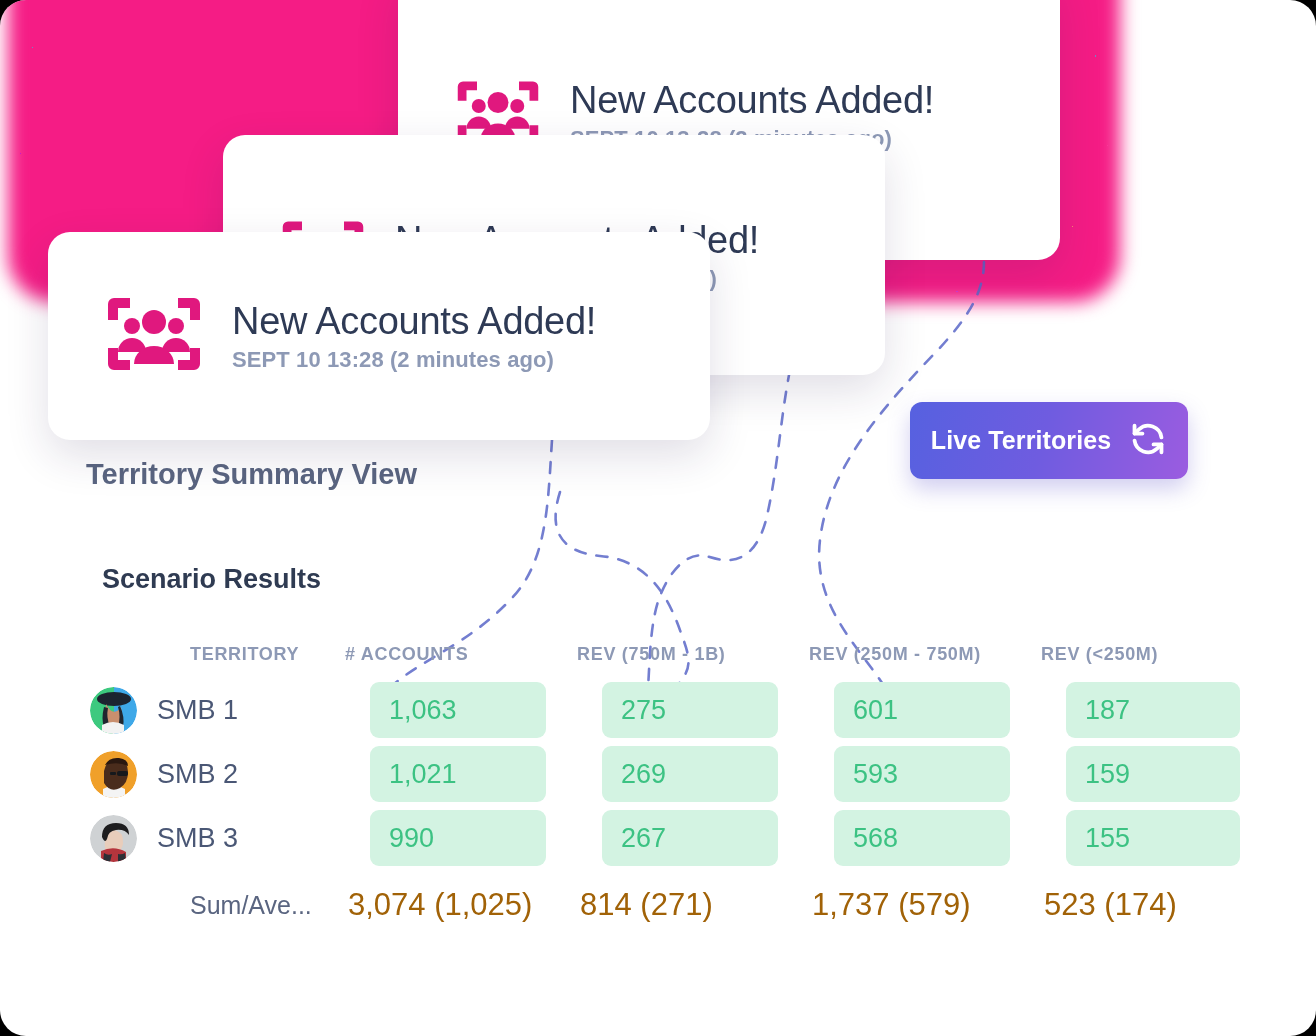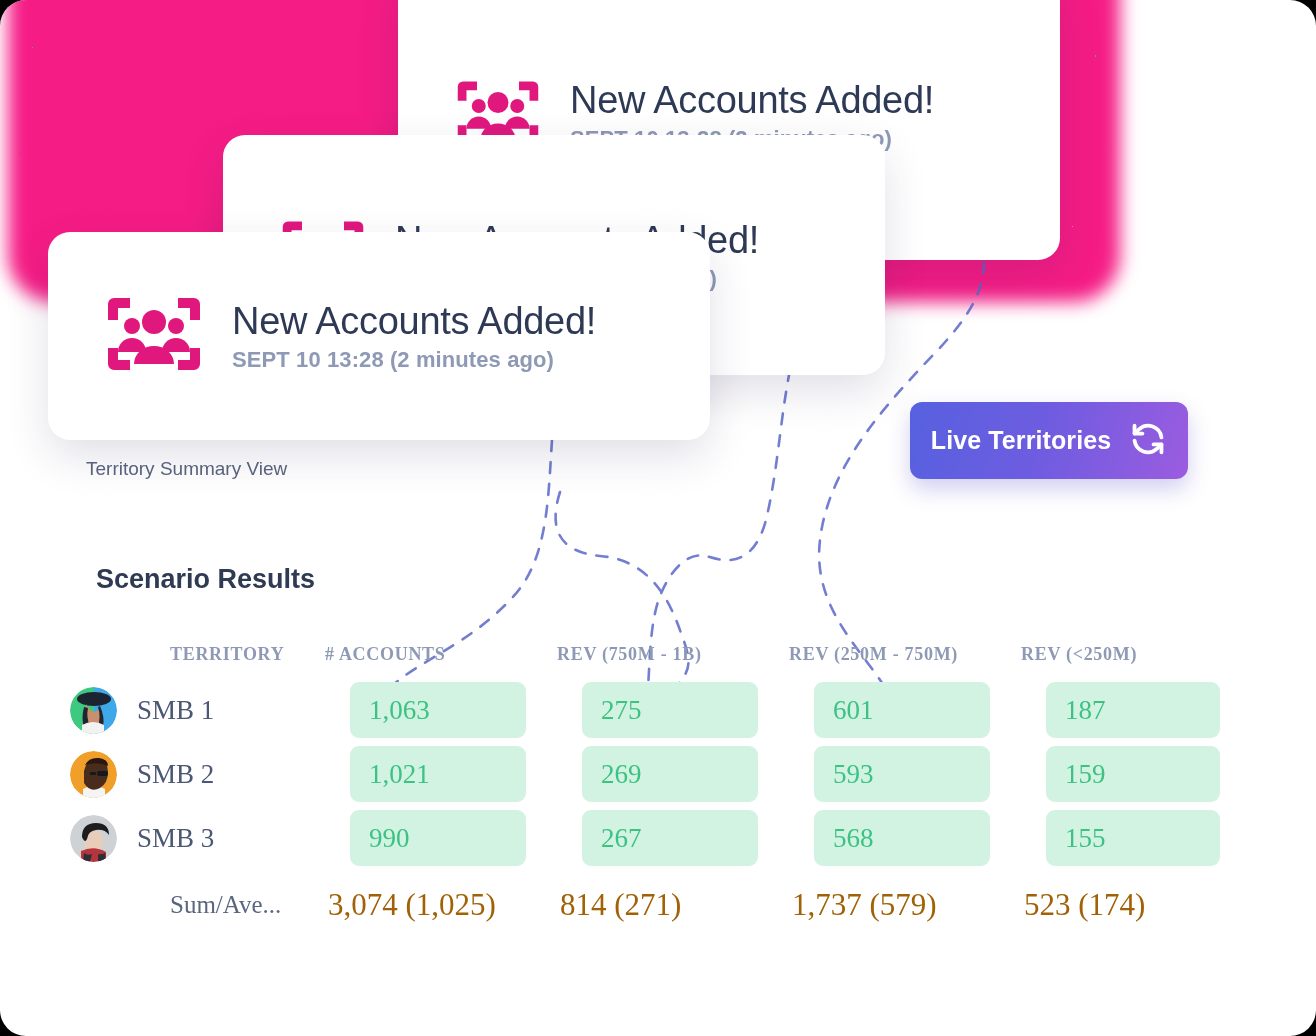--- a/index.html
+++ b/index.html
@@ -97,22 +97,22 @@
     font-size: 44px;
     font-weight: 700;
     color: #3a2f52;
     letter-spacing: -0.4px;
     white-space: nowrap;
   }
   .page-subtitle {
     position: absolute;
     left: 86px;
     top: 458px;
-    font-size: 19px;
-    font-weight: 400;
+    font-size: 29px;
+    font-weight: 700;
     color: #5a6580;
     white-space: nowrap;
   }
 
   
   .live-btn {
     position: absolute;
     left: 910px;
     top: 402px;
     width: 278px;
@@ -131,33 +131,32 @@
     color: #ffffff;
     font-size: 25px;
     font-weight: 700;
     letter-spacing: 0.1px;
   }
   .refresh-icon { display: block; }
 
   
   .section-title {
     position: absolute;
-    left: 96px;
+    left: 102px;
     top: 564px;
     font-size: 27px;
     font-weight: 700;
     color: #2f3b52;
   }
 
   .grid {
     position: absolute;
-    left: 70px;
+    left: 90px;
     top: 630px;
     width: 1166px;
-    font-family: Liberation Serif, serif;
   }
   .grid-row {
     display: grid;
     grid-template-columns: 240px 232px 232px 232px 230px;
     align-items: center;
   }
   .grid-head { height: 48px; }
   .head-cell {
     font-size: 18px;
     font-weight: 700;

